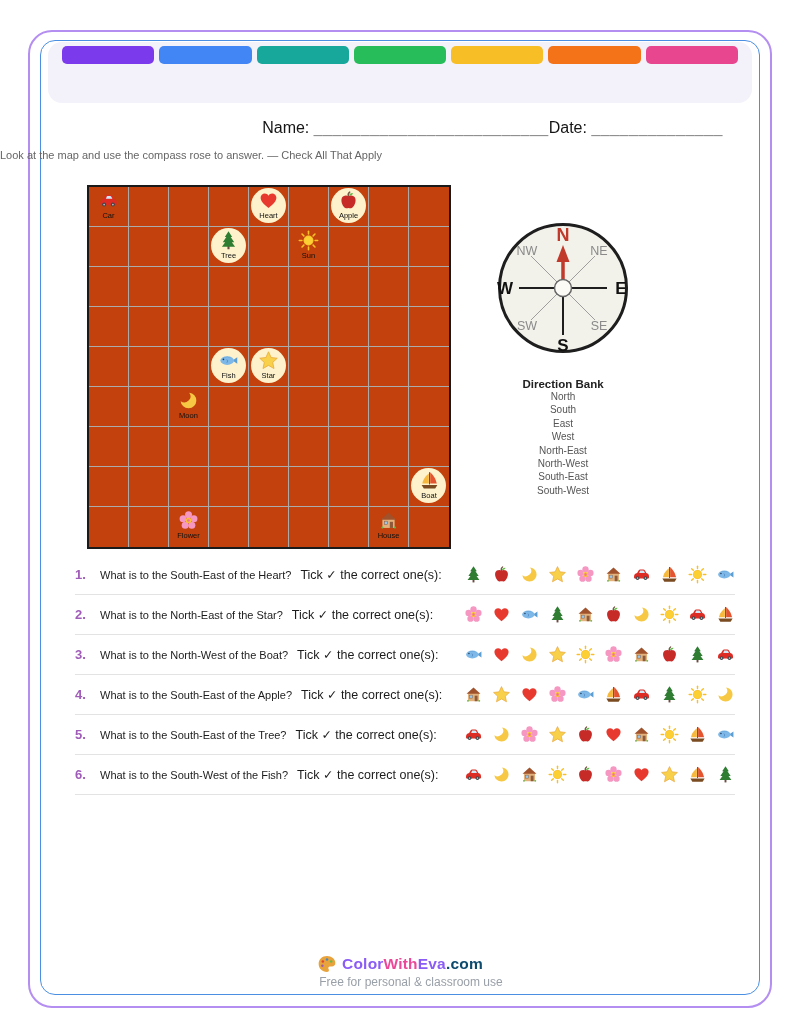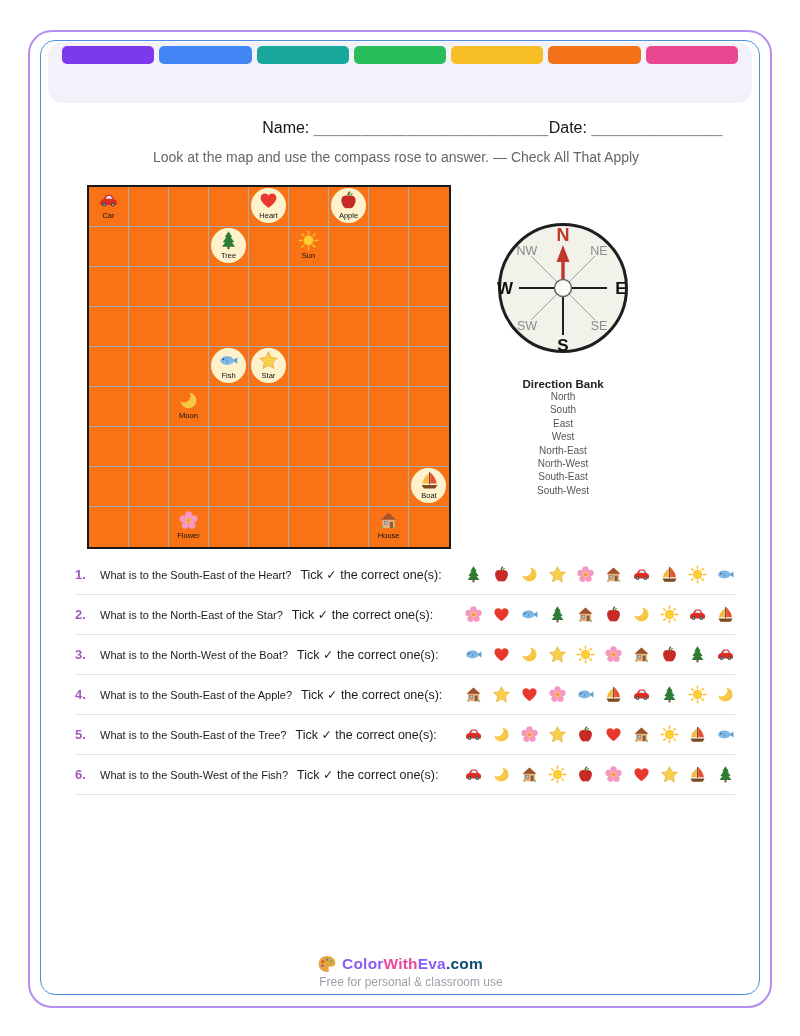--- a/index.html
+++ b/index.html
@@ -12,26 +12,26 @@
   .header-band{position:absolute;left:48px;right:48px;top:42px;height:61px;
         background:#f3f1fa;border-radius:14px;}
   .color-bar{position:absolute;left:62px;right:62px;top:46px;height:18px;
         display:flex;gap:5px;}
   .seg{flex:1;border-radius:5px;}
   .page-title{position:absolute;left:0;right:0;top:66px;text-align:center;
         font-size:27px;font-weight:bold;color:#9c57b8;letter-spacing:.2px;}
   .name-row{position:absolute;left:75px;right:77px;top:119px;display:flex;
         justify-content:flex-end;font-size:16px;color:#151515;}
   .fill-line{color:#8a8a8a;letter-spacing:.5px;}
-  .instruction{position:absolute;left:0;right:8px;top:149px;text-align:center;
-        font-size:14px;color:#666;}
+  .instruction{position:absolute;left:0;right:8px;top:149px;text-align:left;
+        font-size:11px;color:#666;}
   
   .map-grid{position:absolute;left:87px;top:185px;border:2.5px solid #1a1a1a;
         display:grid;grid-template-columns:repeat(9,40px);grid-template-rows:repeat(9,40px);
-        background:#f97316;}
+        background:#c2410c;}
   .cell{position:relative;border-right:1px solid #ababab;border-bottom:1px solid #ababab;
         box-sizing:border-box;display:flex;flex-direction:column;align-items:center;}
   .cell:nth-child(9n){border-right:none;}
   .cell:nth-child(n+73){border-bottom:none;}
   .hl{position:absolute;left:2px;top:1px;width:35px;height:35px;border-radius:50%;
         background:#fdf2cc;z-index:0;}
   .cell svg{margin-top:3px;z-index:1;}
   .cellLabel{z-index:1;font-size:7.5px;color:#111;margin-top:0px;line-height:9px;}
   
   .compass{position:absolute;left:493px;top:218px;}

